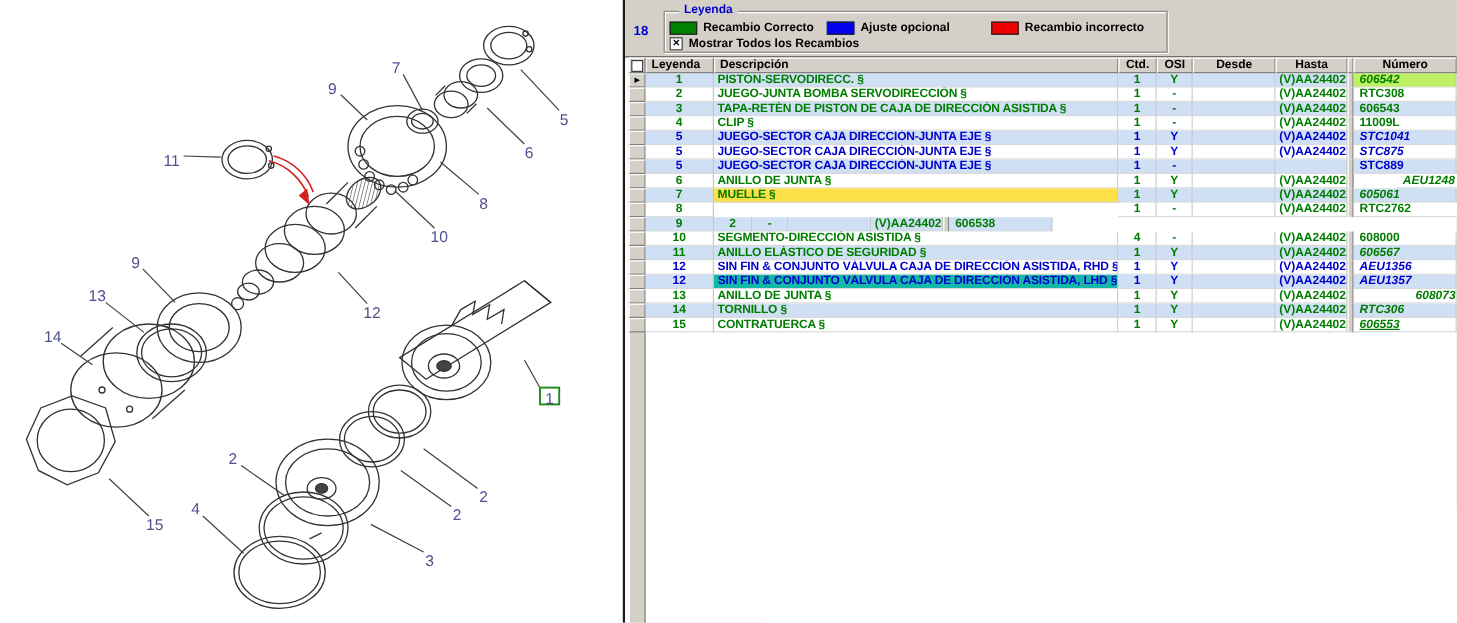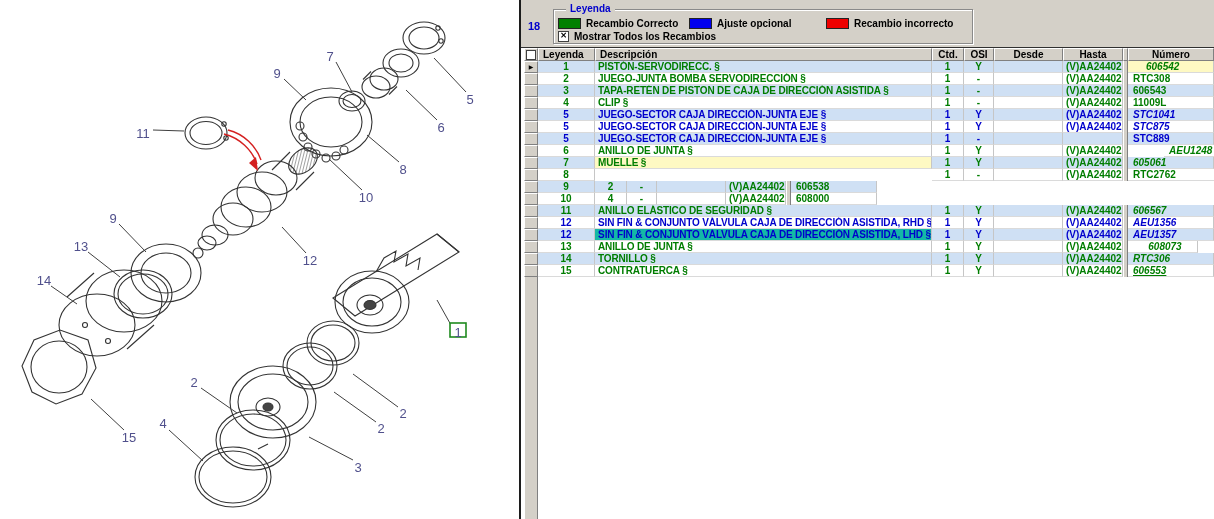--- a/index.html
+++ b/index.html
@@ -244,21 +244,21 @@
     <div class="table-rows" id="table-rows">
         <div class="trow">
           <div class="selcell">▶</div>
           <div class="cell" style="width: 57px; background: rgb(207, 224, 244); color: rgb(0, 125, 0); text-align: center;">1</div>
           <div class="cell desc-cell" style="width: 337px; background: rgb(207, 224, 244); color: rgb(0, 125, 0); text-align: left; padding-left: 3px;">PISTÓN-SERVODIRECC. §</div>
           <div class="cell" style="width: 32px; background: rgb(207, 224, 244); color: rgb(0, 125, 0); text-align: center;">1</div>
           <div class="cell" style="width: 30px; background: rgb(207, 224, 244); color: rgb(0, 125, 0); text-align: center;">Y</div>
           <div class="cell" style="width: 69px; background: rgb(207, 224, 244); color: rgb(0, 125, 0); text-align: center;"></div>
           <div class="cell" style="width: 60px; background: rgb(207, 224, 244); color: rgb(0, 125, 0); text-align: left; padding-left: 3px;">(V)AA244022</div>
           <div class="gapcell"></div>
-          <div class="cell" style="width: 86px; background: #fef9c3; color: rgb(0, 125, 0); text-align: left; padding-left: 18px; font-style: italic;">606542</div>
+          <div class="cell" style="width: 86px; background: #bef264; color: rgb(0, 125, 0); text-align: left; padding-left: 5px; font-style: italic;">606542</div>
         </div>
         <div class="trow">
           <div class="selcell"></div>
           <div class="cell" style="width: 57px; background: rgb(255, 255, 255); color: rgb(0, 125, 0); text-align: center;">2</div>
           <div class="cell desc-cell" style="width: 337px; background: rgb(255, 255, 255); color: rgb(0, 125, 0); text-align: left; padding-left: 3px;">JUEGO-JUNTA BOMBA SERVODIRECCIÓN §</div>
           <div class="cell" style="width: 32px; background: rgb(255, 255, 255); color: rgb(0, 125, 0); text-align: center;">1</div>
           <div class="cell" style="width: 30px; background: rgb(255, 255, 255); color: rgb(0, 125, 0); text-align: center;">-</div>
           <div class="cell" style="width: 69px; background: rgb(255, 255, 255); color: rgb(0, 125, 0); text-align: center;"></div>
           <div class="cell" style="width: 60px; background: rgb(255, 255, 255); color: rgb(0, 125, 0); text-align: left; padding-left: 3px;">(V)AA244022</div>
           <div class="gapcell"></div>
@@ -326,21 +326,21 @@
           <div class="cell" style="width: 32px; background: rgb(255, 255, 255); color: rgb(0, 125, 0); text-align: center;">1</div>
           <div class="cell" style="width: 30px; background: rgb(255, 255, 255); color: rgb(0, 125, 0); text-align: center;">Y</div>
           <div class="cell" style="width: 69px; background: rgb(255, 255, 255); color: rgb(0, 125, 0); text-align: center;"></div>
           <div class="cell" style="width: 60px; background: rgb(255, 255, 255); color: rgb(0, 125, 0); text-align: left; padding-left: 3px;">(V)AA244022</div>
           <div class="gapcell"></div>
           <div class="cell" style="width: 86px; background: rgb(255, 255, 255); color: rgb(0, 125, 0); text-align: left; padding-left: 5px; font-style: italic; margin-left: 36px;">AEU1248</div>
         </div>
         <div class="trow">
           <div class="selcell"></div>
           <div class="cell" style="width: 57px; background: rgb(207, 224, 244); color: rgb(0, 125, 0); text-align: center;">7</div>
-          <div class="cell desc-cell" style="width: 337px; background: #fef9c3; color: rgb(0, 125, 0); text-align: left; padding-left: 3px;">MUELLE §</div>
+          <div class="cell desc-cell" style="width: 337px; background: #fde047; color: rgb(0, 125, 0); text-align: left; padding-left: 3px;">MUELLE §</div>
           <div class="cell" style="width: 32px; background: rgb(207, 224, 244); color: rgb(0, 125, 0); text-align: center;">1</div>
           <div class="cell" style="width: 30px; background: rgb(207, 224, 244); color: rgb(0, 125, 0); text-align: center;">Y</div>
           <div class="cell" style="width: 69px; background: rgb(207, 224, 244); color: rgb(0, 125, 0); text-align: center;"></div>
           <div class="cell" style="width: 60px; background: rgb(207, 224, 244); color: rgb(0, 125, 0); text-align: left; padding-left: 3px;">(V)AA244022</div>
           <div class="gapcell"></div>
           <div class="cell" style="width: 86px; background: rgb(207, 224, 244); color: rgb(0, 125, 0); text-align: left; padding-left: 5px; font-style: italic;">605061</div>
         </div>
         <div class="trow">
           <div class="selcell"></div>
           <div class="cell" style="width: 57px; background: rgb(255, 255, 255); color: rgb(0, 125, 0); text-align: center;">8</div>
@@ -358,20 +358,21 @@
           <div class="cell" style="width: 32px; background: rgb(207, 224, 244); color: rgb(0, 125, 0); text-align: center;">2</div>
           <div class="cell" style="width: 30px; background: rgb(207, 224, 244); color: rgb(0, 125, 0); text-align: center;">-</div>
           <div class="cell" style="width: 69px; background: rgb(207, 224, 244); color: rgb(0, 125, 0); text-align: center;"></div>
           <div class="cell" style="width: 60px; background: rgb(207, 224, 244); color: rgb(0, 125, 0); text-align: left; padding-left: 3px;">(V)AA244022</div>
           <div class="gapcell"></div>
           <div class="cell" style="width: 86px; background: rgb(207, 224, 244); color: rgb(0, 125, 0); text-align: left; padding-left: 5px;">606538</div>
         </div>
         <div class="trow">
           <div class="selcell"></div>
           <div class="cell" style="width: 57px; background: rgb(255, 255, 255); color: rgb(0, 125, 0); text-align: center;">10</div>
+          <div class="cell desc-cell" style="width: 337px; background: rgb(255, 255, 255); color: rgb(0, 125, 0); text-align: left; padding-left: 3px;">SEGMENTO-DIRECCIÓN ASISTIDA §</div>
           <div class="cell" style="width: 32px; background: rgb(255, 255, 255); color: rgb(0, 125, 0); text-align: center;">4</div>
           <div class="cell" style="width: 30px; background: rgb(255, 255, 255); color: rgb(0, 125, 0); text-align: center;">-</div>
           <div class="cell" style="width: 69px; background: rgb(255, 255, 255); color: rgb(0, 125, 0); text-align: center;"></div>
           <div class="cell" style="width: 60px; background: rgb(255, 255, 255); color: rgb(0, 125, 0); text-align: left; padding-left: 3px;">(V)AA244022</div>
           <div class="gapcell"></div>
           <div class="cell" style="width: 86px; background: rgb(255, 255, 255); color: rgb(0, 125, 0); text-align: left; padding-left: 5px;">608000</div>
         </div>
         <div class="trow">
           <div class="selcell"></div>
           <div class="cell" style="width: 57px; background: rgb(207, 224, 244); color: rgb(0, 125, 0); text-align: center;">11</div>
@@ -407,21 +408,21 @@
         </div>
         <div class="trow">
           <div class="selcell"></div>
           <div class="cell" style="width: 57px; background: rgb(255, 255, 255); color: rgb(0, 125, 0); text-align: center;">13</div>
           <div class="cell desc-cell" style="width: 337px; background: rgb(255, 255, 255); color: rgb(0, 125, 0); text-align: left; padding-left: 3px;">ANILLO DE JUNTA §</div>
           <div class="cell" style="width: 32px; background: rgb(255, 255, 255); color: rgb(0, 125, 0); text-align: center;">1</div>
           <div class="cell" style="width: 30px; background: rgb(255, 255, 255); color: rgb(0, 125, 0); text-align: center;">Y</div>
           <div class="cell" style="width: 69px; background: rgb(255, 255, 255); color: rgb(0, 125, 0); text-align: center;"></div>
           <div class="cell" style="width: 60px; background: rgb(255, 255, 255); color: rgb(0, 125, 0); text-align: left; padding-left: 3px;">(V)AA244022</div>
           <div class="gapcell"></div>
-          <div class="cell" style="width: 70px; background: rgb(255, 255, 255); color: rgb(0, 125, 0); text-align: center; padding-left: 5px; font-style: italic;">608073</div>
+          <div class="cell" style="width: 86px; background: rgb(255, 255, 255); color: rgb(0, 125, 0); text-align: right; padding-left: 5px; font-style: italic;">608073</div>
         </div>
         <div class="trow">
           <div class="selcell"></div>
           <div class="cell" style="width: 57px; background: rgb(207, 224, 244); color: rgb(0, 125, 0); text-align: center;">14</div>
           <div class="cell desc-cell" style="width: 337px; background: rgb(207, 224, 244); color: rgb(0, 125, 0); text-align: left; padding-left: 3px;">TORNILLO §</div>
           <div class="cell" style="width: 32px; background: rgb(207, 224, 244); color: rgb(0, 125, 0); text-align: center;">1</div>
           <div class="cell" style="width: 30px; background: rgb(207, 224, 244); color: rgb(0, 125, 0); text-align: center;">Y</div>
           <div class="cell" style="width: 69px; background: rgb(207, 224, 244); color: rgb(0, 125, 0); text-align: center;"></div>
           <div class="cell" style="width: 60px; background: rgb(207, 224, 244); color: rgb(0, 125, 0); text-align: left; padding-left: 3px;">(V)AA244022</div>
           <div class="gapcell"></div>

